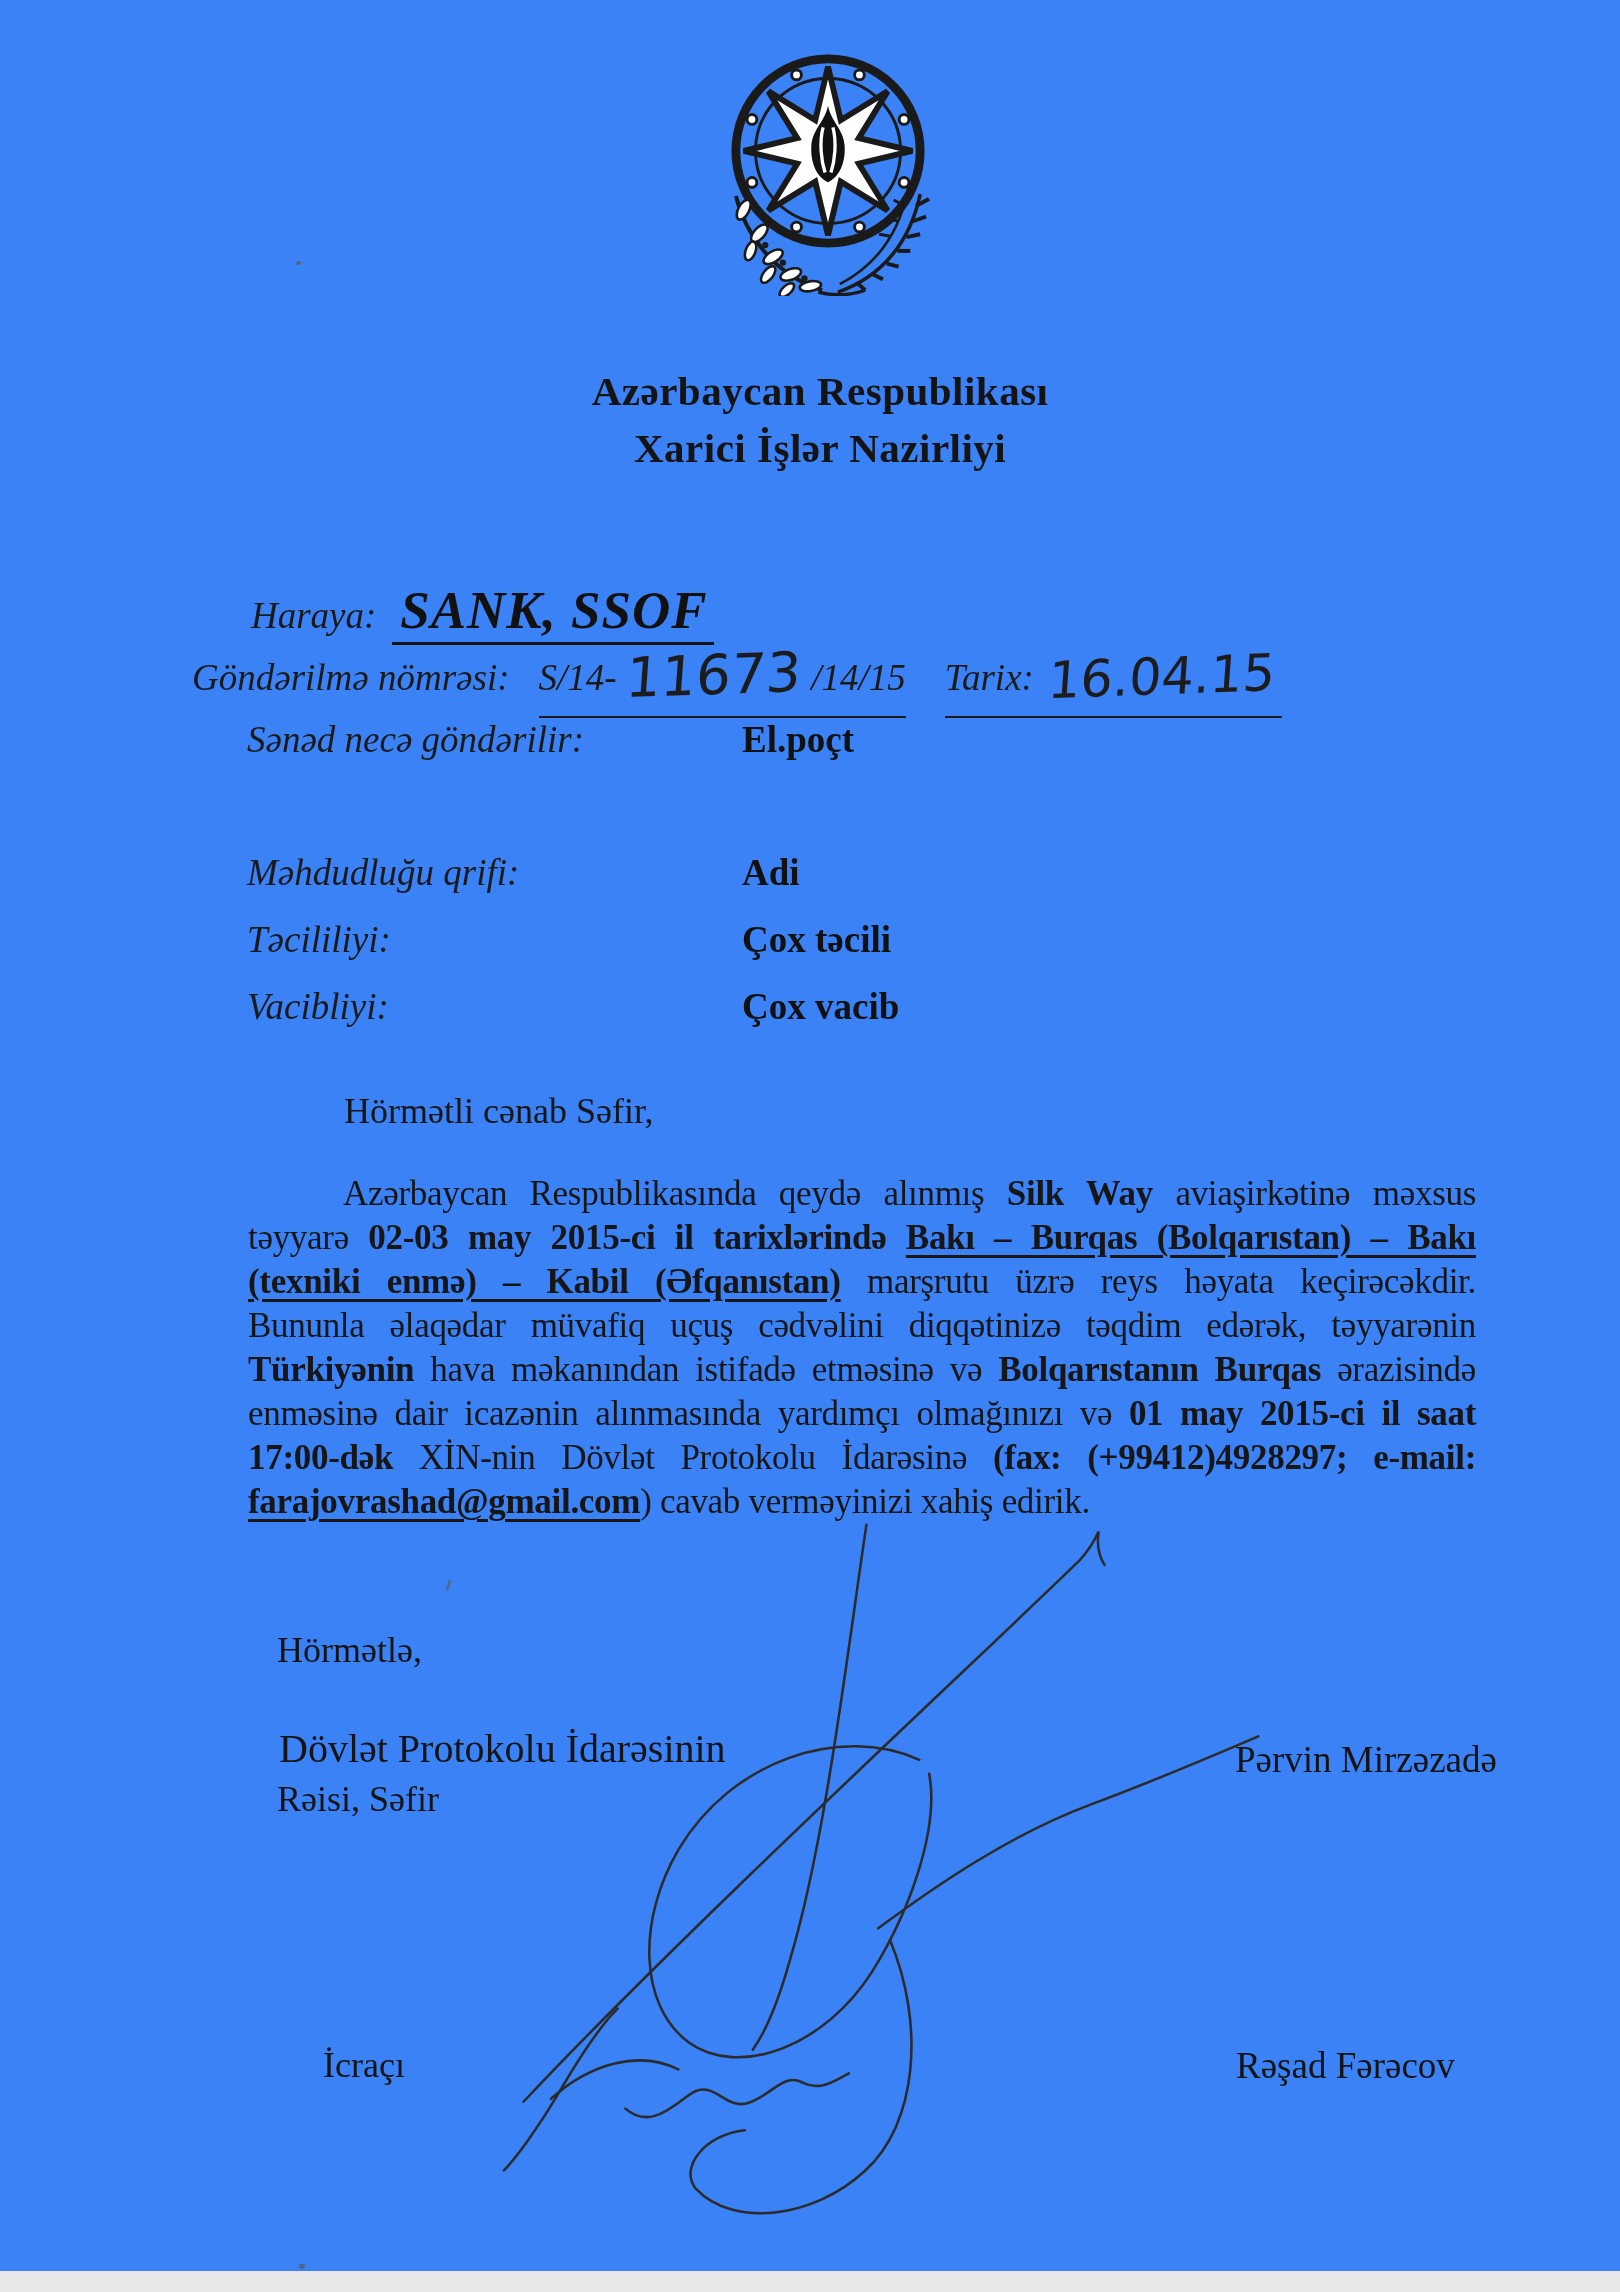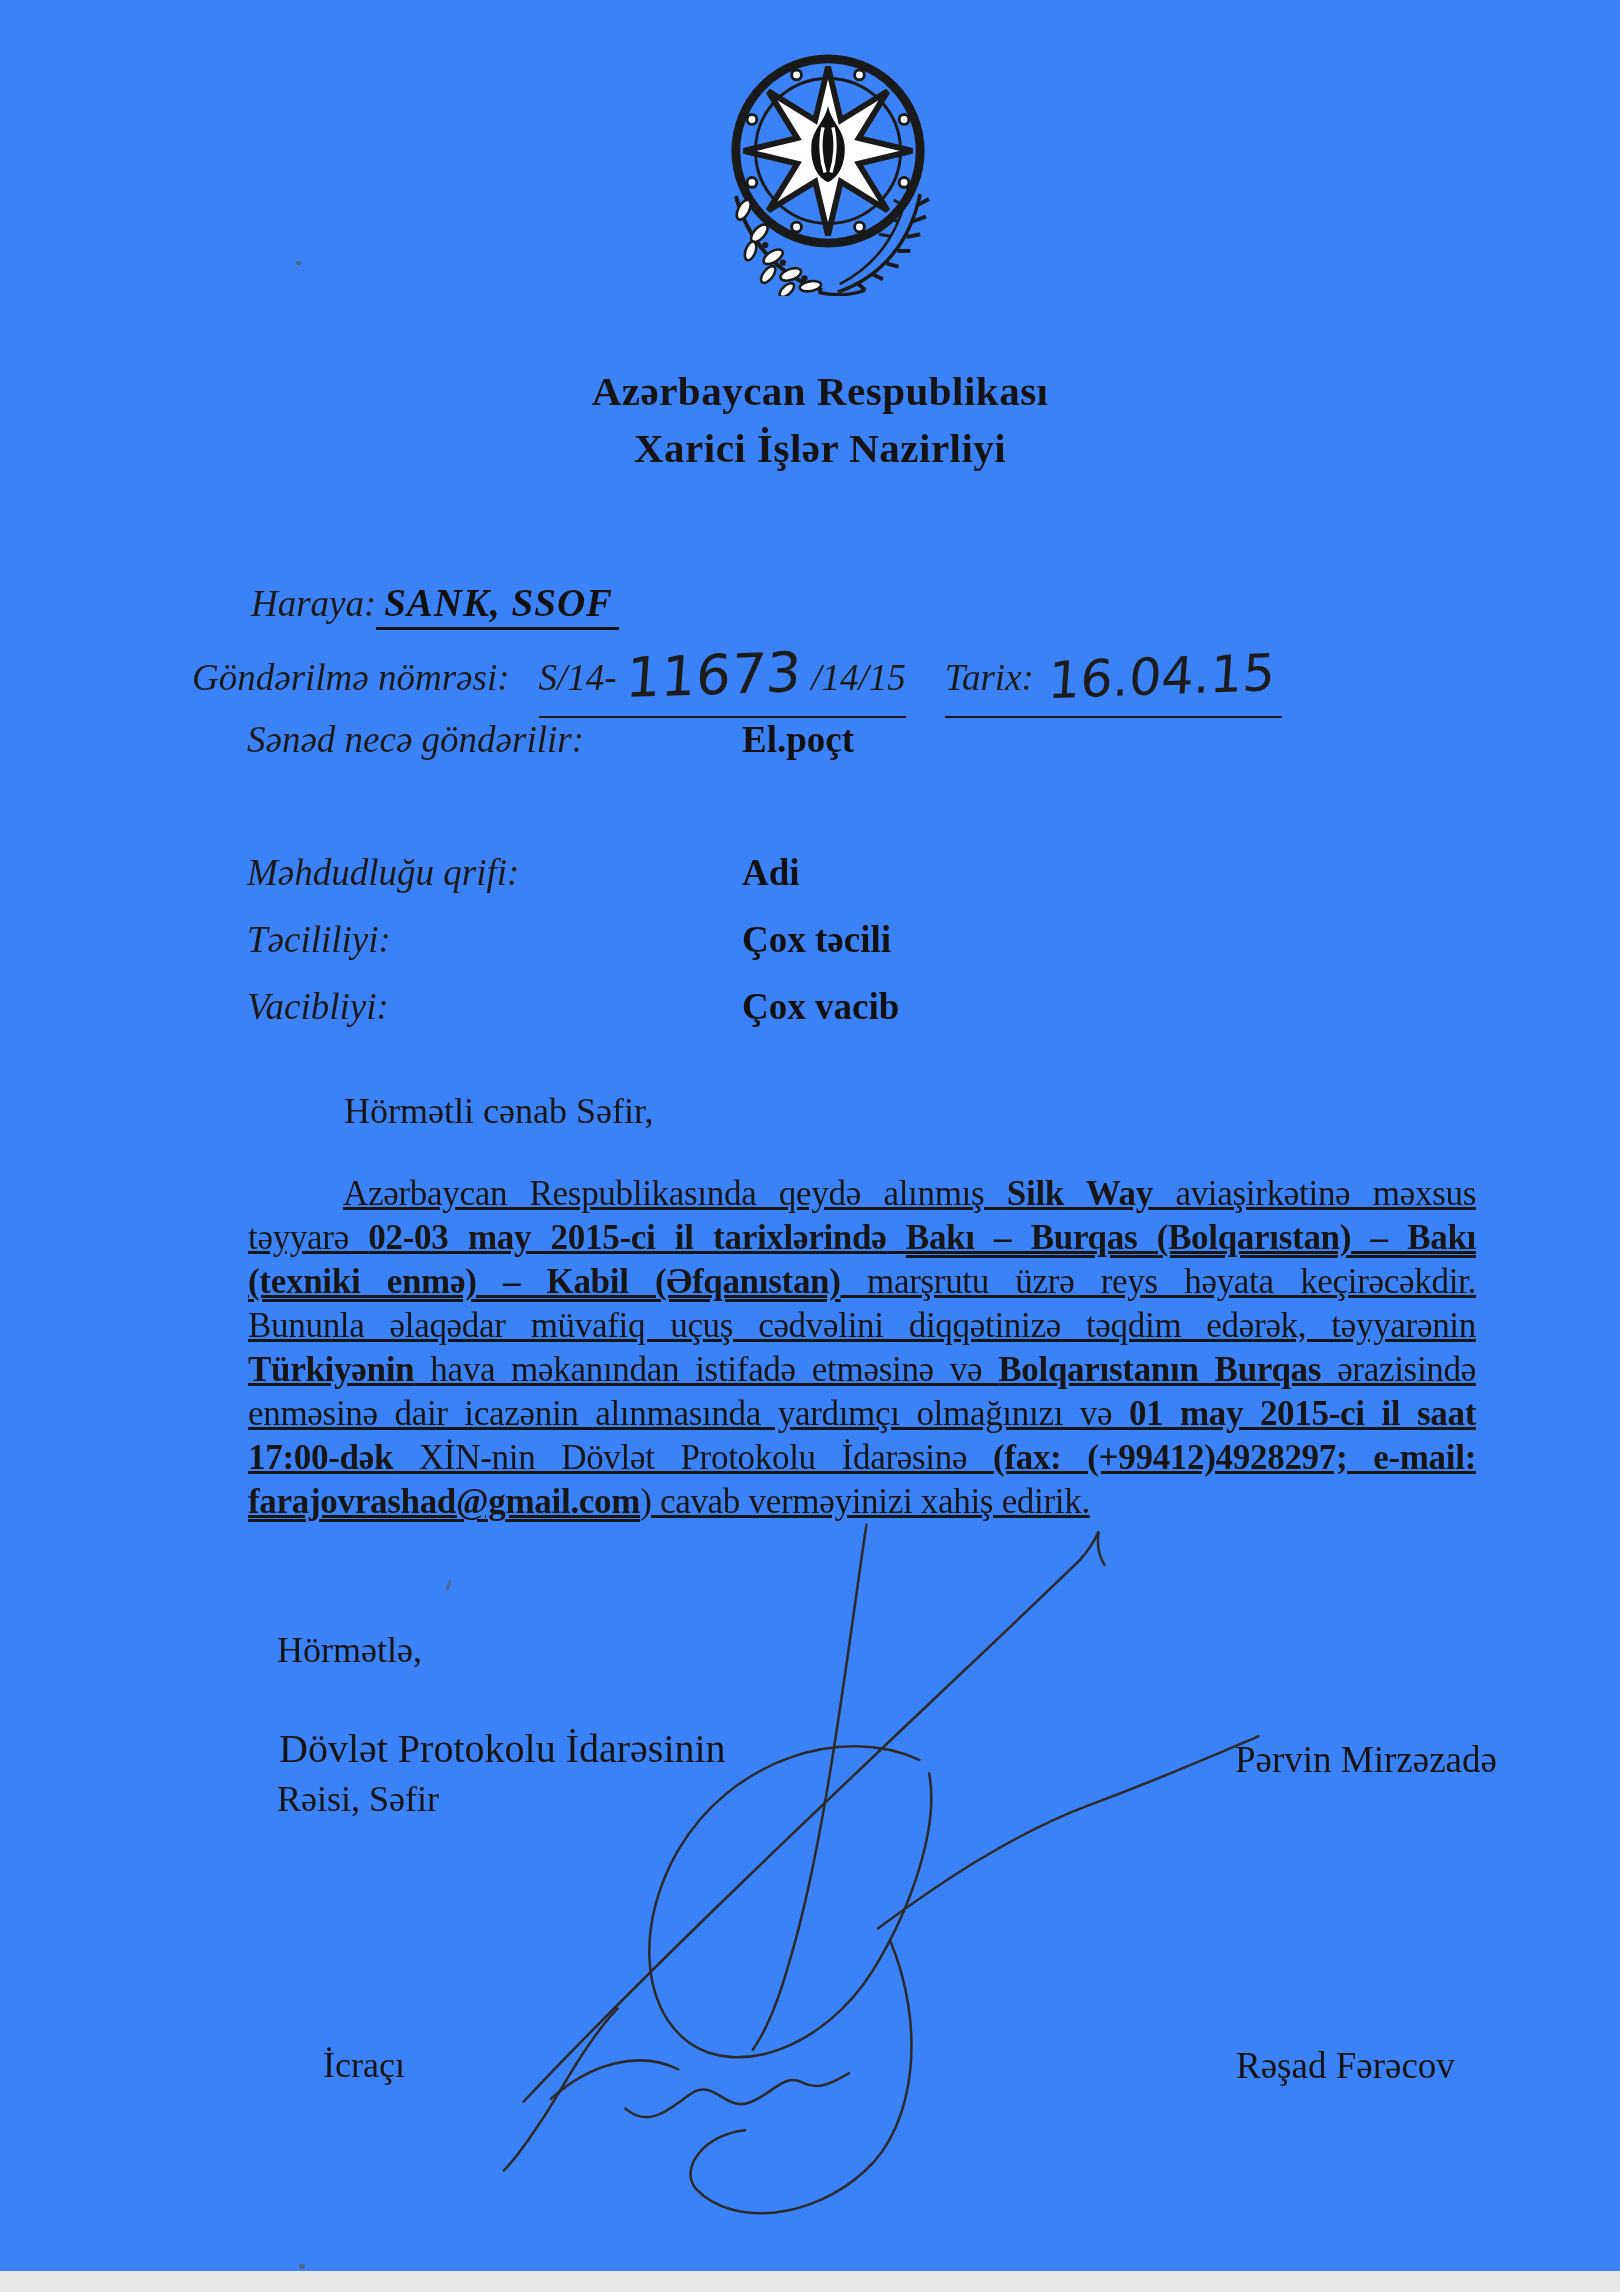--- a/index.html
+++ b/index.html
@@ -15,22 +15,22 @@
   
   .emblem{position:absolute;left:723px;top:49px;width:210px;height:247px;}
   
   .title-block{position:absolute;left:19.6px;top:363px;width:1601px;text-align:center;}
   .title-line{font-size:41px;font-weight:bold;line-height:57px;letter-spacing:0.5px;}
   
   .meta-line{position:absolute;display:flex;align-items:baseline;white-space:nowrap;}
   .lbl{font-style:italic;font-size:37px;color:#1a1a1a;}
   .haraya-line{left:251px;top:580px;justify-content:flex-end;}
   .haraya-value{
-    font-weight:bold;font-style:italic;font-size:39px;letter-spacing:1px;
-    border-bottom:3.9px solid #151515;padding:0 5.9px 2px 7.8px;margin-left:0;color:#111;
+    font-weight:bold;font-style:italic;font-size:53px;letter-spacing:1px;
+    border-bottom:3.9px solid #151515;padding:0 5.9px 2px 7.8px;margin-left:16px;color:#111;
   }
   .number-line{left:192px;top:647px;}
   .useg{display:inline-flex;align-items:baseline;border-bottom:2.9px solid #1a1a1a;padding-bottom:17px;}
   .seg1{margin-left:29px;}
   .seg2{margin-left:39px;}
   .hand{
     font-family:"DejaVu Sans", sans-serif;
     display:inline-block;line-height:0.9;color:#1c1c1c;
     transform:rotate(-2deg) skewX(-6deg);
     position:relative;top:3.9px;
@@ -46,21 +46,21 @@
     font-weight:bold;font-style:italic;font-size:39px;
     border-bottom:2.9px solid #151515;padding:0 15.7px 2px 15.7px;color:#111;
   }
   .row-1{top:718px;}.row-2{top:784px;}.row-3{top:851px;}.row-4{top:918px;}.row-5{top:985px;}
   
   .salutation{position:absolute;left:344px;top:1090px;font-size:36px;color:#161616;}
   .body-par{
     position:absolute;left:248px;top:1172px;width:1228px;
     font-size:35px;line-height:44px;letter-spacing:-0.3px;color:#161616;
   }
-  .jline{text-align:justify;text-align-last:justify;text-decoration:underline;}
+  .jline{text-align:justify;text-align-last:justify;}
   .jline.first{text-indent:95px;}
   .jline.last{text-align-last:left;}
   .jline .b{font-weight:bold;}
   .jline .u{text-decoration:underline;text-decoration-thickness:2.9px;text-underline-offset:5.9px;}
   
   .closing{position:absolute;left:277px;top:1629px;font-size:36px;}
   .signer-title-1{position:absolute;left:279px;top:1725px;font-size:40px;}
   .signer-title-2{position:absolute;left:277px;top:1778px;font-size:36px;}
   .signer-name{position:absolute;left:1235px;top:1738px;font-size:37px;}
   .executor-label{position:absolute;left:323px;top:2044px;font-size:36px;}

